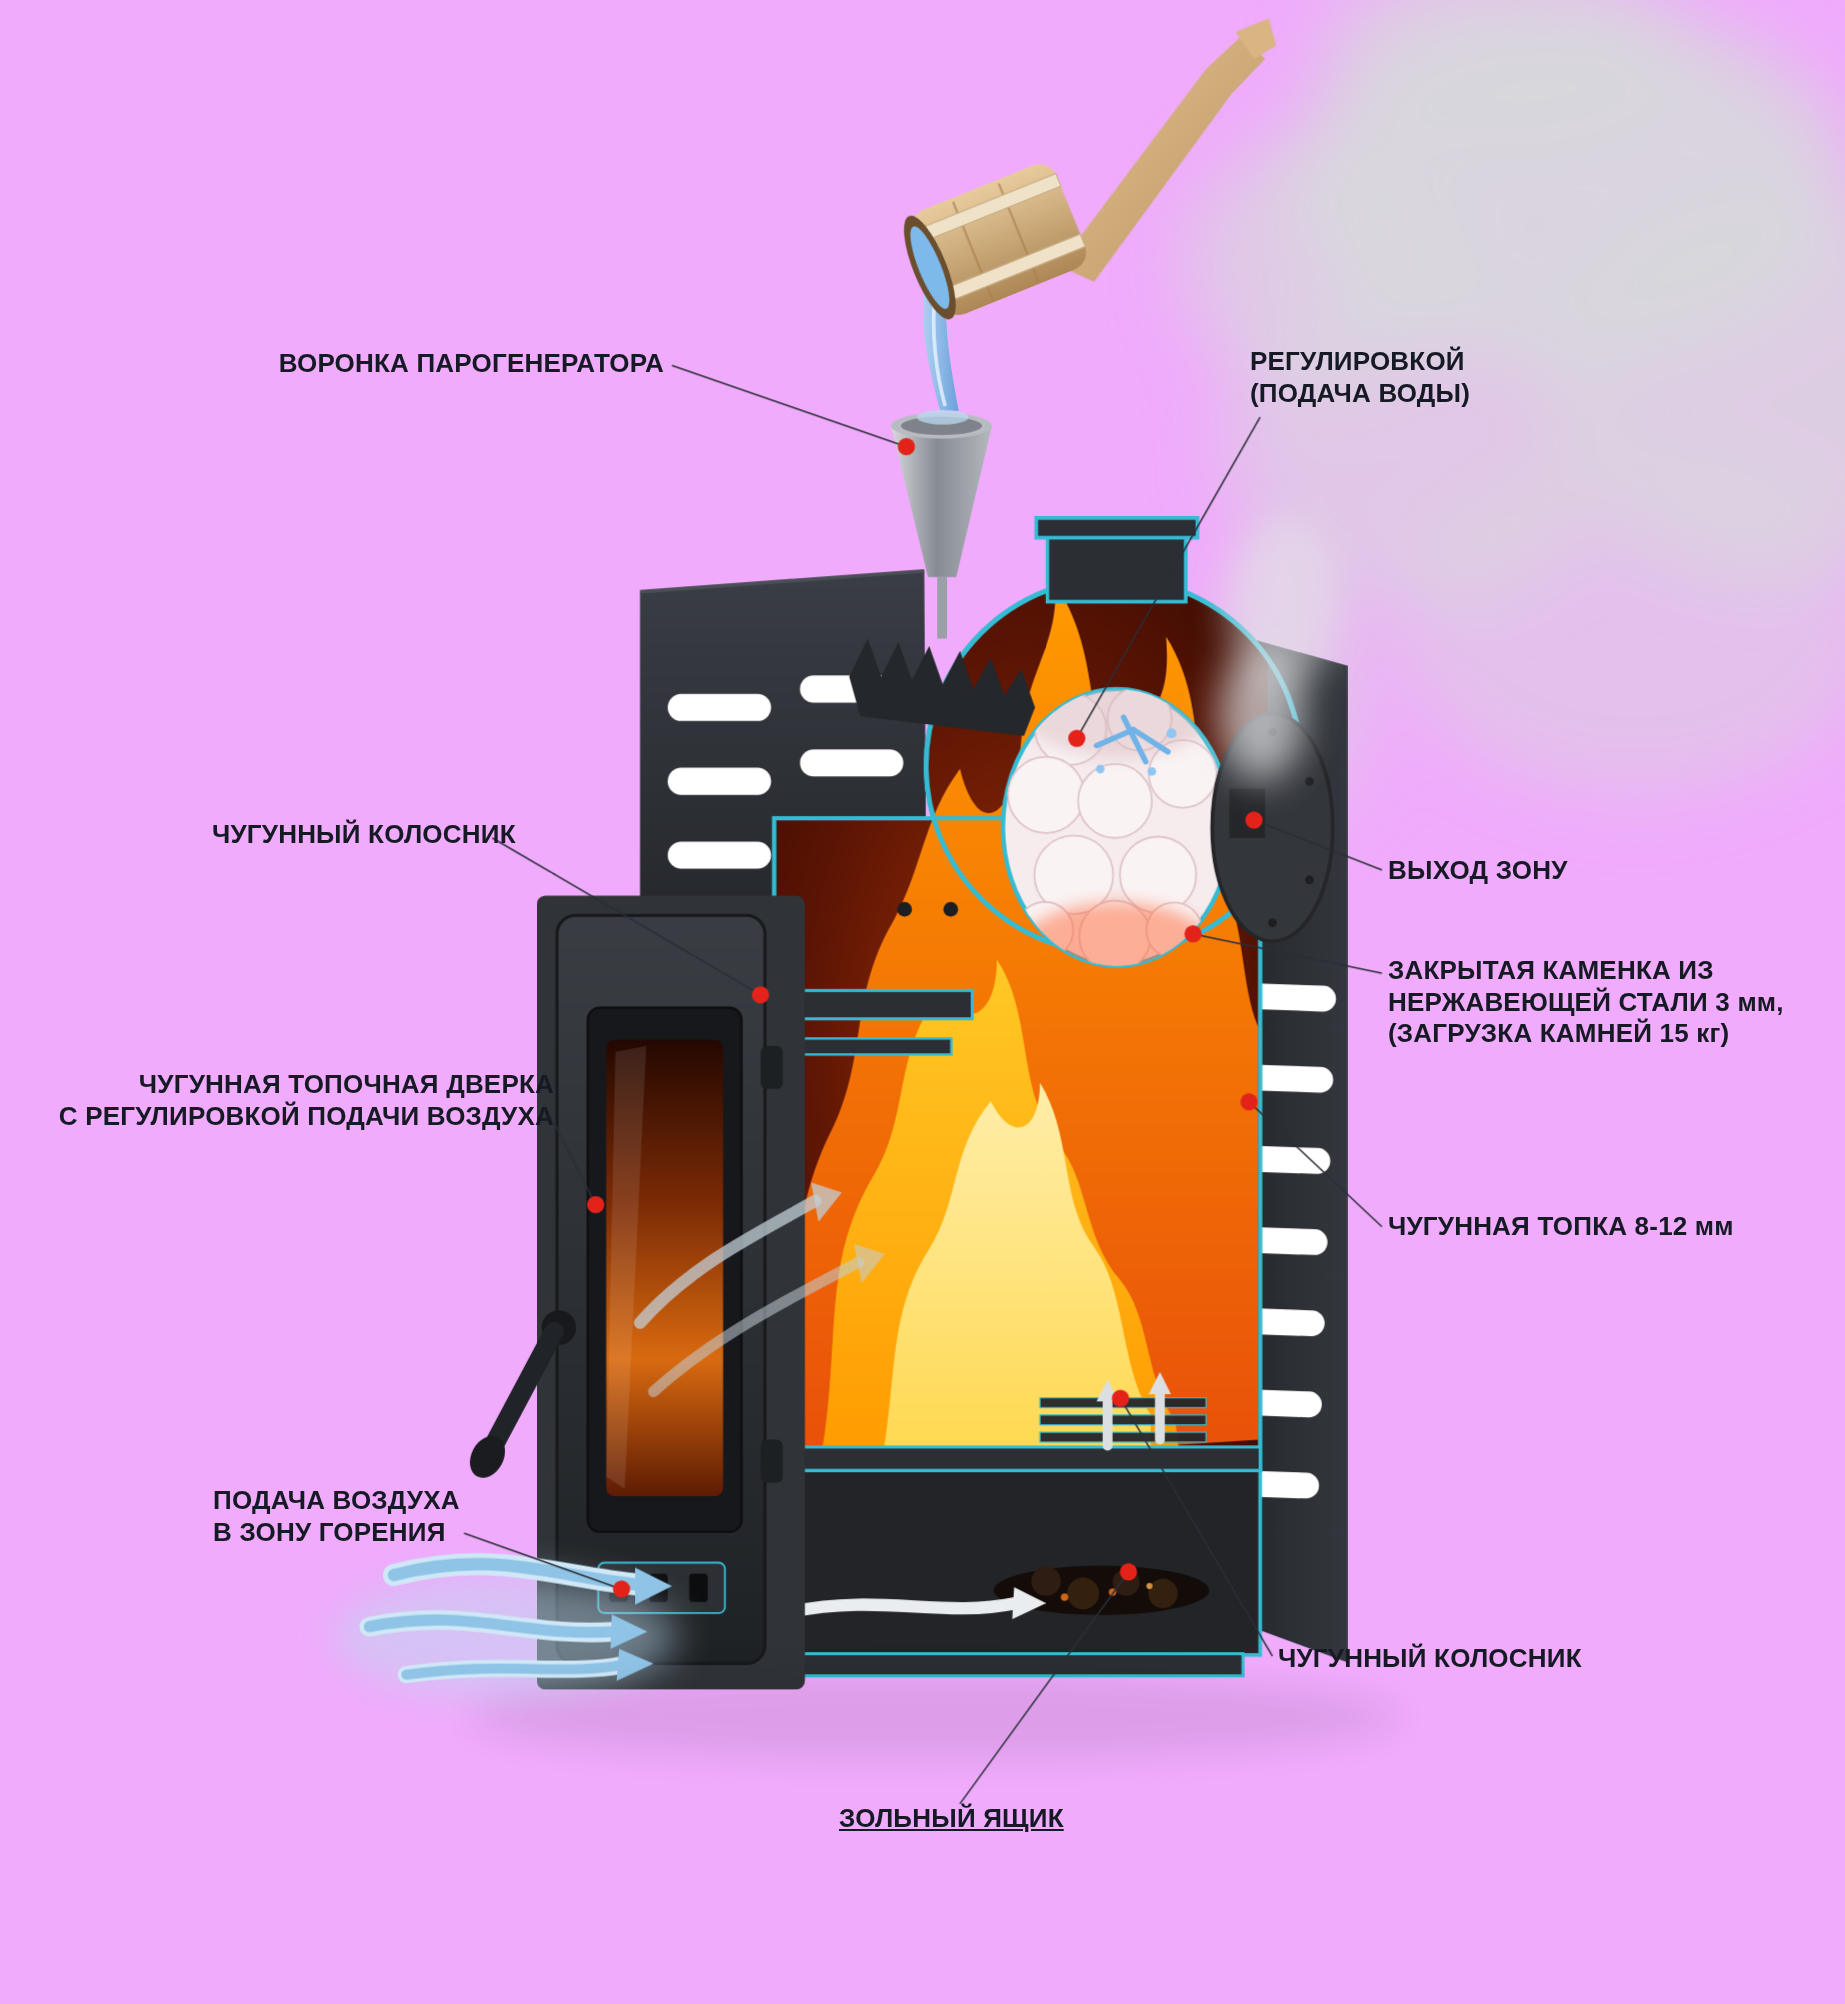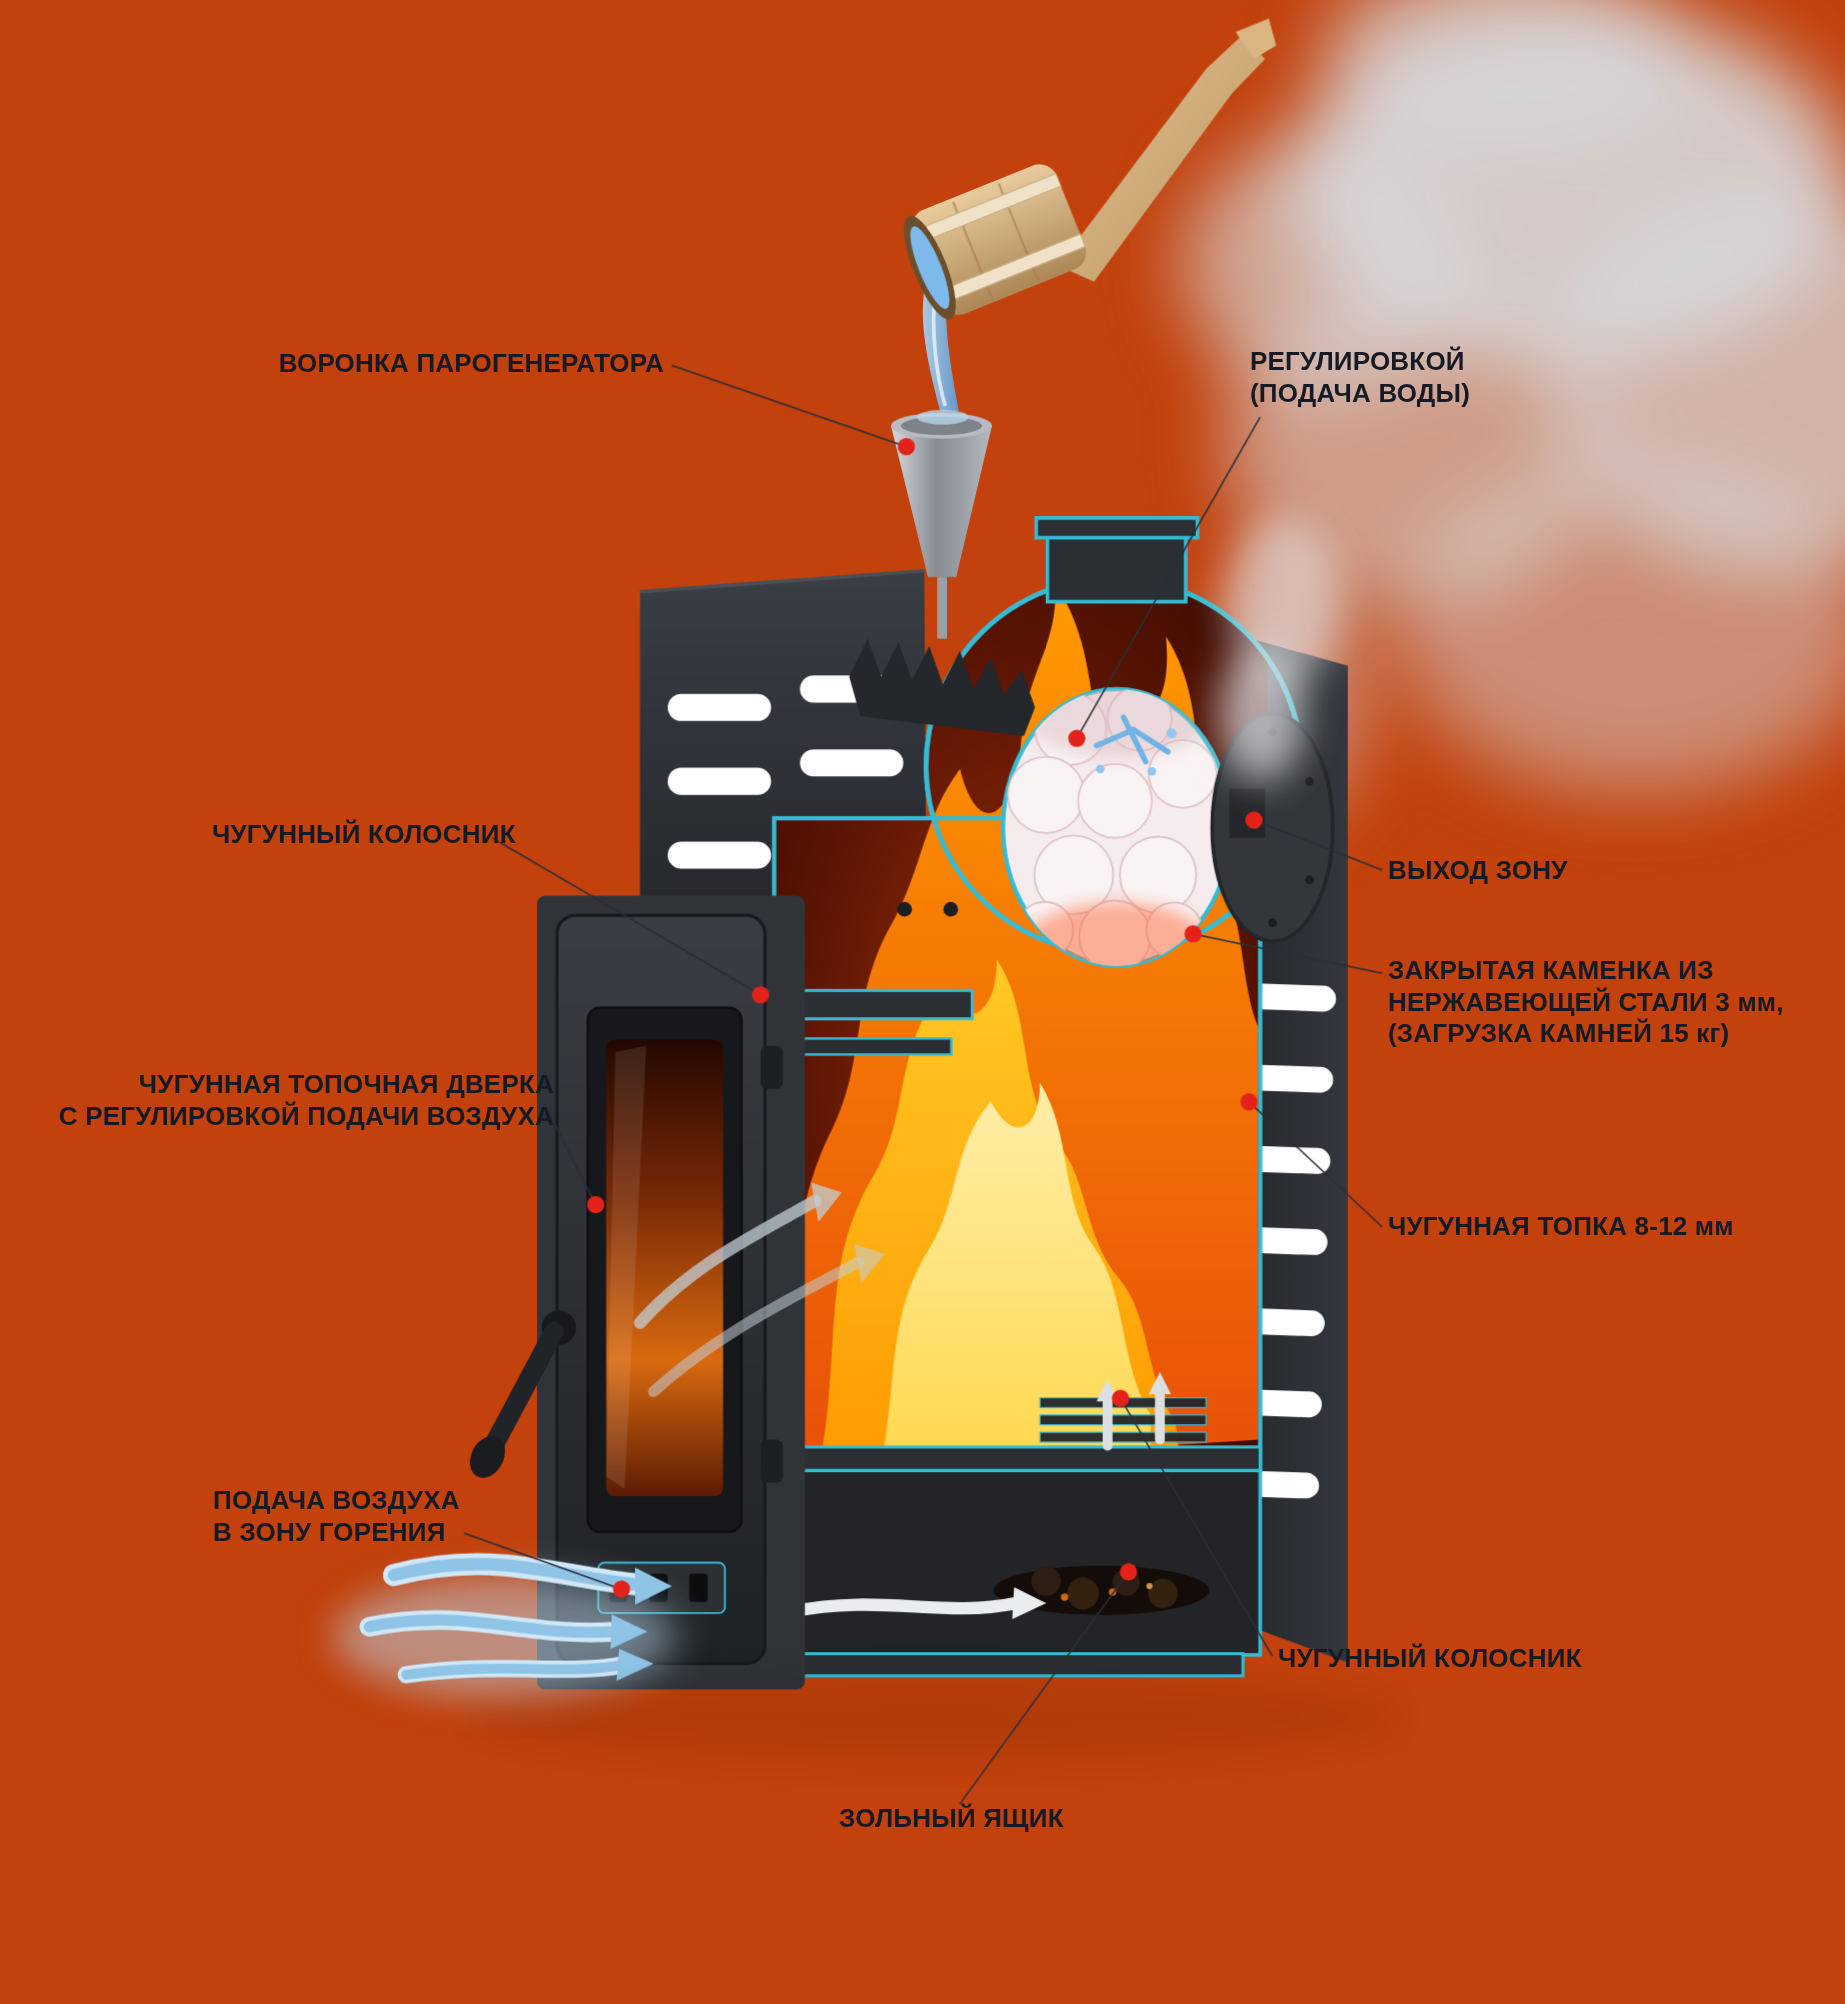--- a/index.html
+++ b/index.html
@@ -1,19 +1,19 @@
 <!DOCTYPE html>
 <html style="font-size:9.8px"><head>
 <meta charset="utf-8">
 <style>
   html,body{margin:0;padding:0;background:#ffffff;}
   .canvas{
     position:relative;
     width:1846px;height:2005px;
-    background:#c2410c;
+    background:#f0abfc;
     overflow:hidden;
     font-family:"Liberation Sans", sans-serif;
   }
   .art{position:absolute;left:0;top:0;width:1846px;height:2005px;}
   .label{
     position:absolute;
     font-weight:700;
     font-size:26px;
     line-height:1.22;
     color:#161a24;
@@ -368,16 +368,16 @@
   <div class="label" style="left:1388px; top:855px;">ВЫХОД ЗОНУ</div>
   <div class="label" style="left:1388px; top:955px;">ЗАКРЫТАЯ КАМЕНКА ИЗ
 НЕРЖАВЕЮЩЕЙ СТАЛИ 3 мм,
 (ЗАГРУЗКА КАМНЕЙ 15 кг)</div>
   <div class="label align-center" style="left:37px;  top:1069px; width:517px;">ЧУГУННАЯ ТОПОЧНАЯ ДВЕРКА
 С  РЕГУЛИРОВКОЙ ПОДАЧИ ВОЗДУХА</div>
   <div class="label" style="left:1388px; top:1211px;">ЧУГУННАЯ ТОПКА 8-12 мм</div>
   <div class="label" style="left:213px;  top:1485px;">ПОДАЧА ВОЗДУХА
 В ЗОНУ ГОРЕНИЯ</div>
   <div class="label" style="left:1278px; top:1643px;">ЧУГУННЫЙ КОЛОСНИК</div>
-  <div class="label" style="left:839px; top:1803px;">ЗОЛЬНЫЙ ЯЩИК</div>
+  <div class="label" style="left:839px; top:1803px;text-decoration:underline;">ЗОЛЬНЫЙ ЯЩИК</div>
 
 </div>
 
 
 </body></html>

